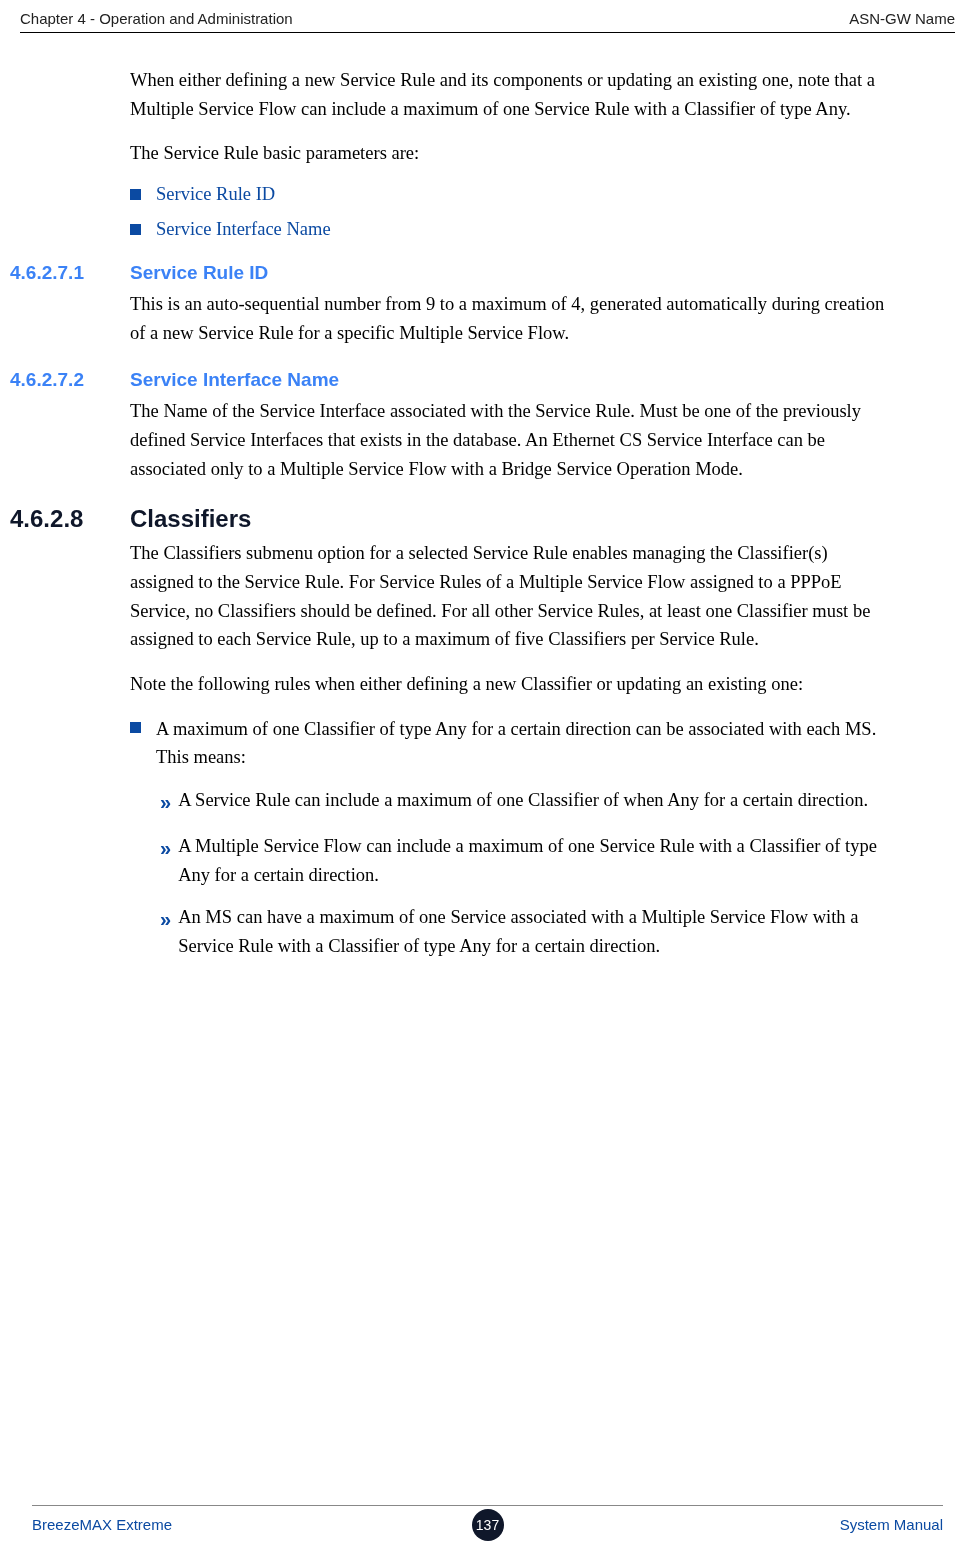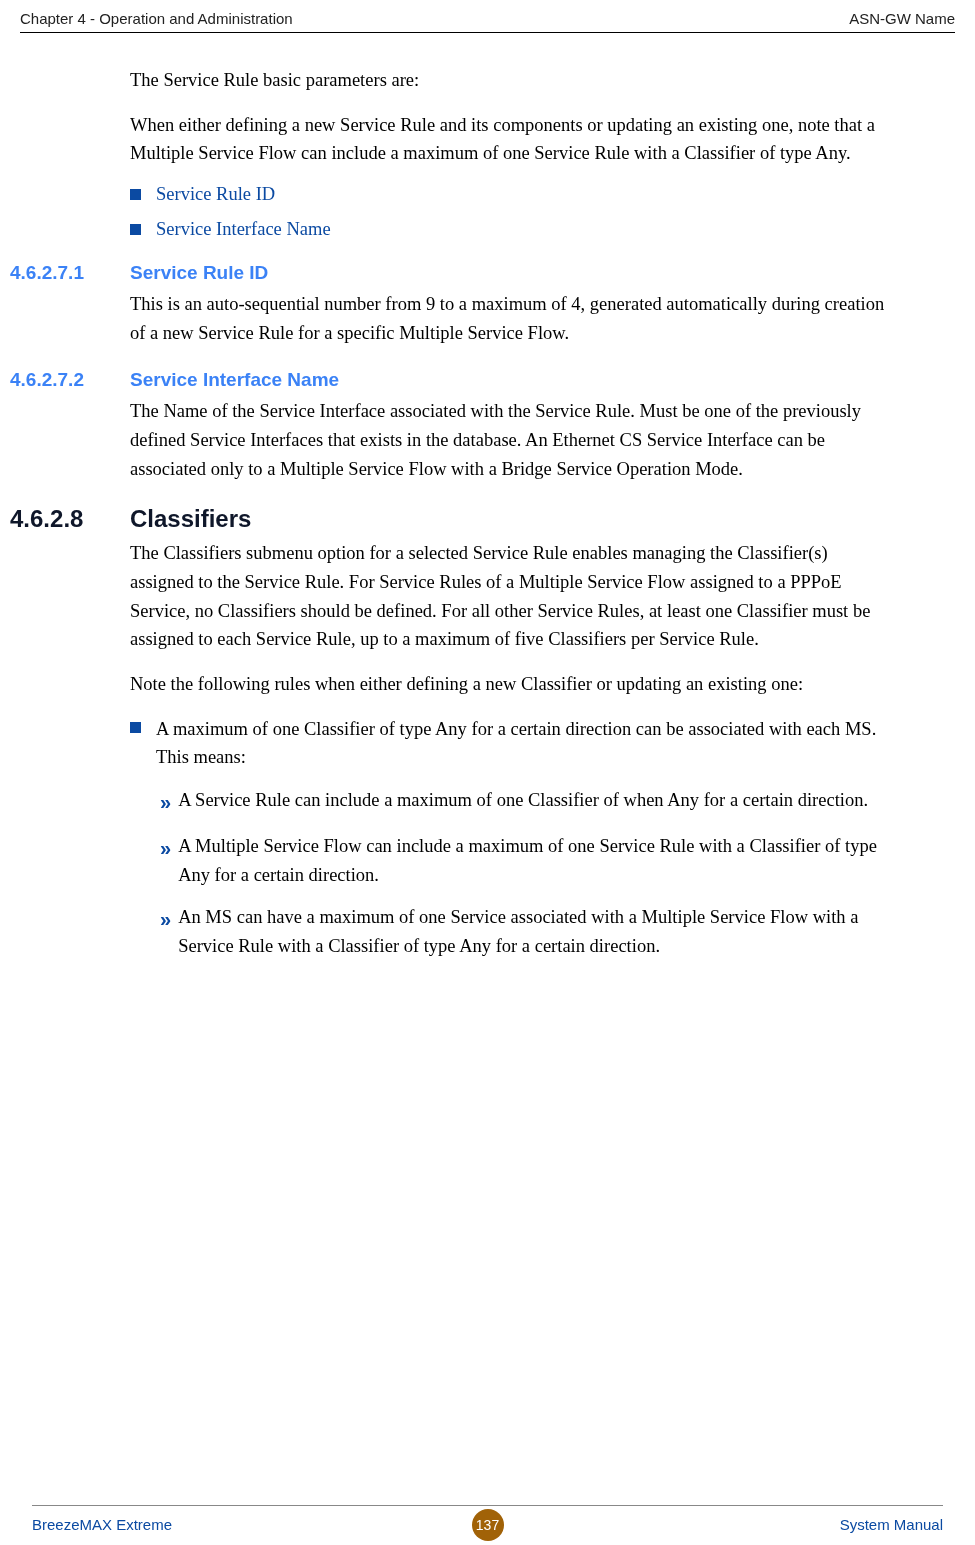--- a/index.html
+++ b/index.html
@@ -147,43 +147,43 @@
   .footer-left, .footer-right { color: #0b4aa2; }
   .footer-center {
     position: absolute;
     left: 50%;
     transform: translateX(-50%);
   }
   .page-badge {
     width: 32px;
     height: 32px;
     border-radius: 50%;
-    background: #a16207;
+    background: #0f172a;
     color: #fff;
     font-family: Arial, Helvetica, sans-serif;
     font-size: 14px;
     display: flex;
     align-items: center;
     justify-content: center;
   }
 </style>
 </head>
 <body>
 
 <div class="page">
   <div class="header">
     <span>Chapter 4 - Operation and Administration</span>
     <span>ASN-GW Name</span>
   </div>
   <div class="header-rule"></div>
 
   <div class="content">
     <div class="body-text">
+      <div class="para">When either defining a new Service Rule and its components or updating an existing one, note that a Multiple Service Flow can include a maximum of one Service Rule with a Classifier of type Any.</div>
       <div class="para">The Service Rule basic parameters are:</div>
-      <div class="para">When either defining a new Service Rule and its components or updating an existing one, note that a Multiple Service Flow can include a maximum of one Service Rule with a Classifier of type Any.</div>
     </div>
 
     <div class="toc-list">
       <div class="toc-item">
         <span class="sq"></span>
         <span>Service Rule ID</span>
       </div>
       <div class="toc-item">
         <span class="sq"></span>
         <span>Service Interface Name</span>

